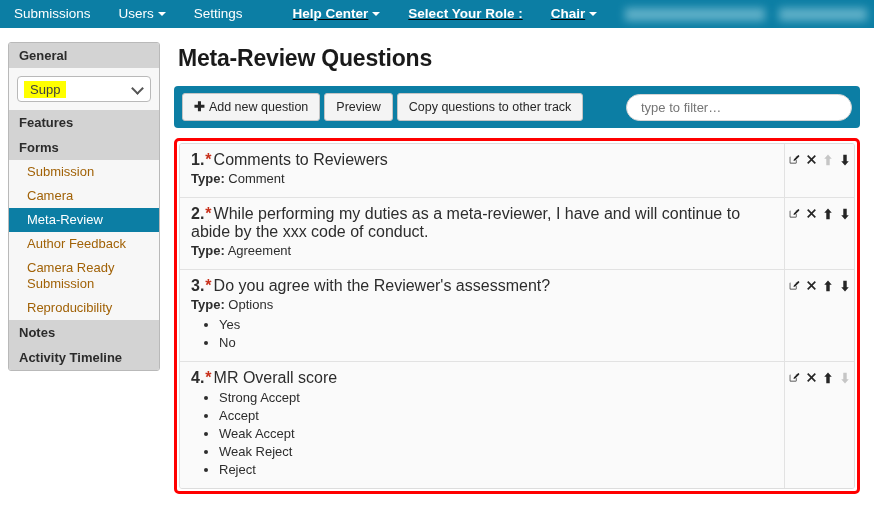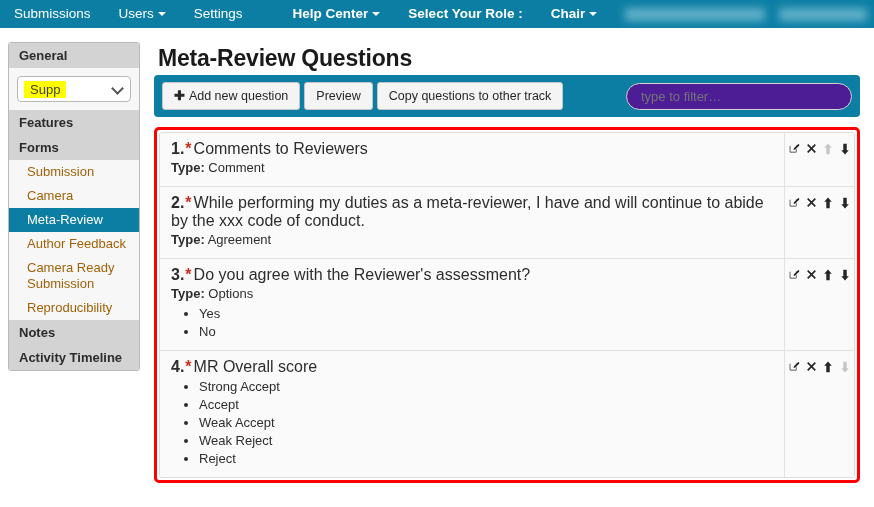--- a/index.html
+++ b/index.html
@@ -32,37 +32,37 @@
   .nav-item.bold { font-weight: bold; }
   .caret {
     display: inline-block;
     width: 0; height: 0;
     margin-left: 4px;
     vertical-align: middle;
     border-left: 4px solid transparent;
     border-right: 4px solid transparent;
     border-top: 4px solid #ffffff;
   }
-  .nav-right { display: flex; align-items: flex-start; margin-left: 22px; }
+  .nav-right { display: flex; align-items: flex-start; margin-left: 22px; text-decoration: underline; }
   .redacted {
     height: 13px;
     background: #6fb9cf;
     filter: blur(4px);
     opacity: .85;
     margin-left: 14px;
   }
   .redacted.a { width: 140px; }
   .redacted.b { width: 88px; }
 
   
   .page { display: flex; align-items: flex-start; }
 
   
   .sidebar {
-    width: 132px;
+    width: 152px;
     margin: 14px 0 0 8px;
     border: 1px solid #b9b9b9;
     border-radius: 3px;
     background: #f7f7f7;
     overflow: hidden;
     flex: 0 0 auto;
   }
   .side-head {
     background: #d3d3d3;
     color: #2b2b2b;
@@ -114,21 +114,21 @@
   
   .main {
     flex: 1 1 auto;
     padding: 0 14px 0 14px;
     min-width: 0;
   }
   .page-title {
     font-size: 23px;
     font-weight: bold;
     color: #1a1a1a;
-    margin: 17px 0 3px 4px;
+    margin: 17px 0 14px 4px;
     letter-spacing: -.2px;
   }
 
   
   .toolbar {
     background: #0c7ea4;
     border-radius: 4px;
     padding: 7px 8px;
     display: flex;
     align-items: center;
@@ -146,21 +146,21 @@
     cursor: pointer;
     font-family: "Liberation Sans", sans-serif;
   }
   .btn .plus { font-weight: bold; margin-right: 4px; font-size: 13px; }
   .filter-input {
     margin-left: auto;
     width: 226px;
     height: 27px;
     border-radius: 14px;
     border: 1px solid #d4d4d4;
-    background: #4c1d95;
+    background: #ffffff;
     color: #8b8b8b;
     font-size: 13px;
     padding: 0 14px;
     outline: none;
     font-family: "Liberation Sans", sans-serif;
   }
 
   
   .annot {
     margin-top: 10px;

